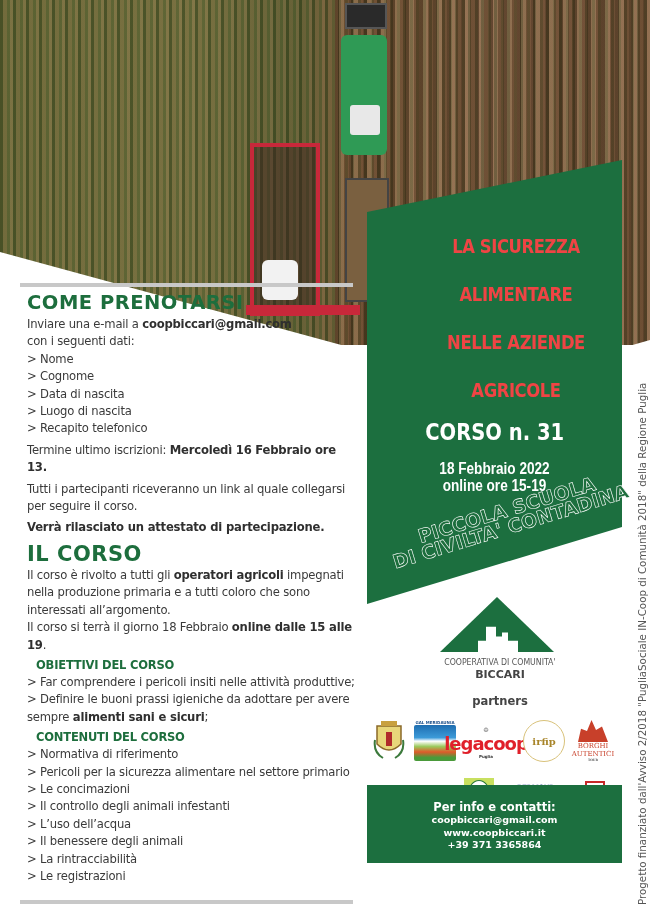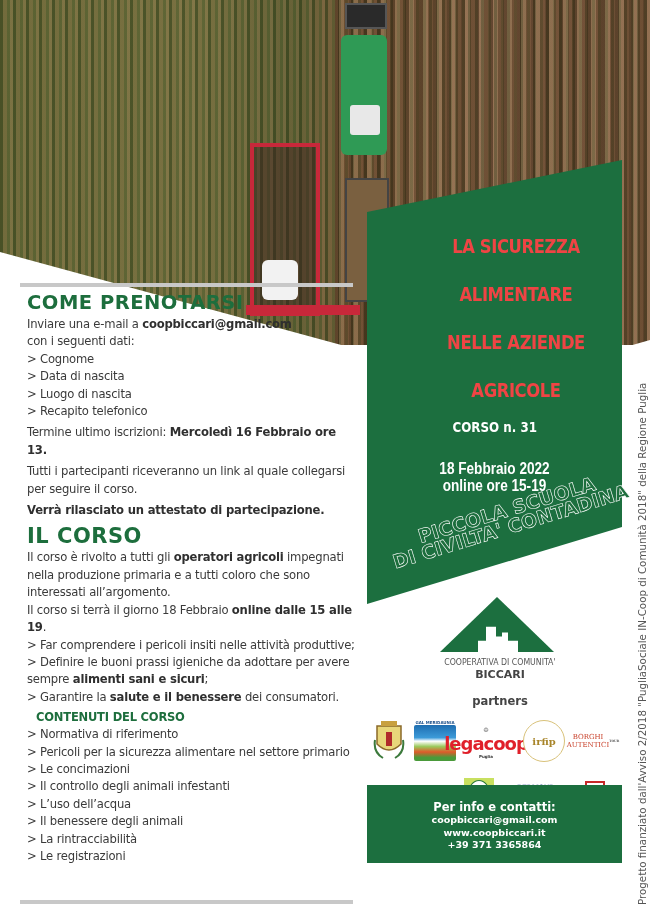--- a/index.html
+++ b/index.html
@@ -26,21 +26,21 @@
   .rule { position:absolute; left:20px; width:333px; height:4px; background:#c8c8c8; }
   .left { position:absolute; left:27px; top:288px; width:330px; color:#3a3a3a; font-size:11.6px; line-height:17.4px; font-family:"DejaVu Sans", sans-serif; letter-spacing:-0.2px; }
   .left .h1 { font-family:"DejaVu Sans", sans-serif; font-weight:bold; color:#1d6e3d; font-size:19.5px; letter-spacing:0.5px; line-height:26px; margin-top:2px; }
   .left .h1.big { font-size:21px; margin-top:4px; line-height:26px; }
   .left .h2 { font-family:"DejaVu Sans", sans-serif; font-weight:bold; color:#1d6e3d; font-size:11.5px; margin-left:9px; line-height:18px; margin-top:2px; }
   .left p { margin:0; }
   .left .gap { margin-top:4px; }
   .left b { color:#2f2f2f; }
   .title { position:absolute; left:367px; top:222px; width:298px; text-align:center; color:#ef4444; font-family:"DejaVu Sans", sans-serif; font-weight:bold; font-size:20px; line-height:48px; letter-spacing:-0.5px; }
   .title div { transform:scaleX(0.82); }
-  .corso { position:absolute; left:367px; top:419px; width:255px; text-align:center; color:#fff; font-weight:bold; font-size:14px; font-family:"DejaVu Sans", sans-serif; }
+  .corso { position:absolute; left:367px; top:419px; width:255px; text-align:center; color:#fff; font-weight:bold; font-size:23px; font-family:"DejaVu Sans", sans-serif; }
   .corso span { display:inline-block; transform:scaleX(0.85); }
   .date { position:absolute; left:367px; top:460px; width:255px; text-align:center; color:#fff; font-weight:bold; font-size:16px; line-height:17px; font-family:Liberation Sans, sans-serif; }
   .date div { transform:scaleX(0.85); }
   .slogan { position:absolute; left:380px; top:540px; width:260px; color:#1d6e3d; font-weight:bold; font-family:"DejaVu Sans", sans-serif; font-size:19px; line-height:17px; transform:rotate(-17deg); transform-origin:left top; text-align:center; }
   .slogan .l1 { color:#1d6e3d; -webkit-text-stroke:0.6px #fff; }
   .slogan .l2 { color:#1d6e3d; -webkit-text-stroke:0.6px #fff; margin-left:-2px; }
   .logo-tri { position:absolute; left:440px; top:597px; width:0; height:0; border-left:57px solid transparent; border-right:57px solid transparent; border-bottom:55px solid #1c6f3f; }
   .logo-city { position:absolute; left:478px; top:624px; width:40px; height:28px; background:#fff;
     clip-path: polygon(0 100%, 0 60%, 20% 60%, 20% 10%, 45% 10%, 45% 45%, 60% 45%, 60% 30%, 75% 30%, 75% 60%, 100% 60%, 100% 100%); }
   .logo-text1 { position:absolute; left:420px; top:656px; width:160px; text-align:center; font-size:9.5px; color:#555; font-family:"DejaVu Sans", sans-serif; }
@@ -70,35 +70,36 @@
 <div class="white-cut"></div>
 <div class="green-panel"></div>
 
 <div class="rule" style="top:283px;"></div>
 <div class="rule" style="top:900px;"></div>
 
 <div class="left">
   <div class="h1">COME PRENOTARSI</div>
   <p><span>Inviare una e-mail a </span><b>coopbiccari@gmail.com</b></p>
   <p>con i seguenti dati:</p>
+  <p>&gt; Nome</p>
   <p>&gt; Cognome</p>
   <p>&gt; Data di nascita</p>
   <p>&gt; Luogo di nascita</p>
   <p>&gt; Recapito telefonico</p>
   <p class="gap"><span>Termine ultimo iscrizioni: </span><b>Mercoledì 16 Febbraio ore 13.</b></p>
   <p class="gap">Tutti i partecipanti riceveranno un link al quale collegarsi per seguire il corso.</p>
   <p class="gap"><b>Verrà rilasciato un attestato di partecipazione.</b></p>
 
   <div class="h1 big">IL CORSO</div>
   <p><span>Il corso è rivolto a tutti gli </span><b>operatori agricoli</b><span> impegnati nella produzione primaria e a tutti coloro che sono interessati all’argomento.</span></p>
   <p><span>Il corso si terrà il giorno 18 Febbraio </span><b>online dalle 15 alle 19</b><span>.</span></p>
 
+  <div class="h2">OBIETTIVI DEL CORSO</div>
   <p>&gt; Far comprendere i pericoli insiti nelle attività produttive;</p>
   <p><span>&gt; Definire le buoni prassi igieniche da adottare per avere sempre </span><b>alimenti sani e sicuri</b><span>;</span></p>
-  <p><span>&gt; Garantire la </span><b>salute e il benessere</b><span> dei consumatori.</span></p>
 
   <div class="h2">CONTENUTI DEL CORSO</div>
   <p>&gt; Normativa di riferimento</p>
   <p>&gt; Pericoli per la sicurezza alimentare nel settore primario</p>
   <p>&gt; Le concimazioni</p>
   <p>&gt; Il controllo degli animali infestanti</p>
   <p>&gt; L’uso dell’acqua</p>
   <p>&gt; Il benessere degli animali</p>
   <p>&gt; La rintracciabilità</p>
   <p>&gt; Le registrazioni</p>
@@ -138,21 +139,21 @@
 <div class="plogo" style="left:413px;top:718px;width:44px;height:44px;flex-direction:column;">
   <div style="font-size:4px;color:#1b4f8a;">GAL MERIDAUNIA</div>
   <div style="width:42px;height:36px;background:linear-gradient(180deg,#1e6db0 0%,#3c9ad8 35%,#ffffff 45%,#9ac85a 60%,#e05a2a 75%,#4a9a3a 90%);border-radius:2px;"></div>
 </div>
 <div class="plogo" style="left:460px;top:722px;width:52px;height:40px;flex-direction:column;">
   <div style="font-size:6px;color:#888;">❂</div>
   <div style="font-size:18px;color:#e0202a;letter-spacing:-1px;">legacoop</div>
   <div style="font-size:4px;color:#333;">Puglia</div>
 </div>
 <div class="plogo" style="left:523px;top:720px;width:40px;height:40px;border-radius:50%;border:1px solid #d9c27a;background:#fff;font-size:10px;color:#a8852a;font-family:'DejaVu Serif',serif;">irfip</div>
-<div class="plogo" style="left:568px;top:716px;width:50px;height:50px;flex-direction:row;color:#c8402a;font-family:'DejaVu Serif',serif;">
+<div class="plogo" style="left:568px;top:716px;width:50px;height:50px;flex-direction:column;color:#c8402a;font-family:'DejaVu Serif',serif;">
   <div style="width:30px;height:22px;background:#c8402a;clip-path:polygon(0 100%,10% 40%,30% 50%,45% 0,60% 45%,80% 30%,100% 100%);"></div>
   <div style="font-size:7px;line-height:8px;font-weight:normal;">BORGHI AUTENTICI</div>
   <div style="font-size:3px;color:#555;">TOUR</div>
 </div>
 
 <div class="plogo" style="left:372px;top:782px;width:64px;height:34px;flex-direction:column;">
   <div style="display:flex;align-items:center;">
       <span style="color:#2a3a8a;font-size:10px;">◆</span>
       <span style="font-size:10px;color:#c82a2a;font-style:italic;">ACADEMY</span>
     </div>

